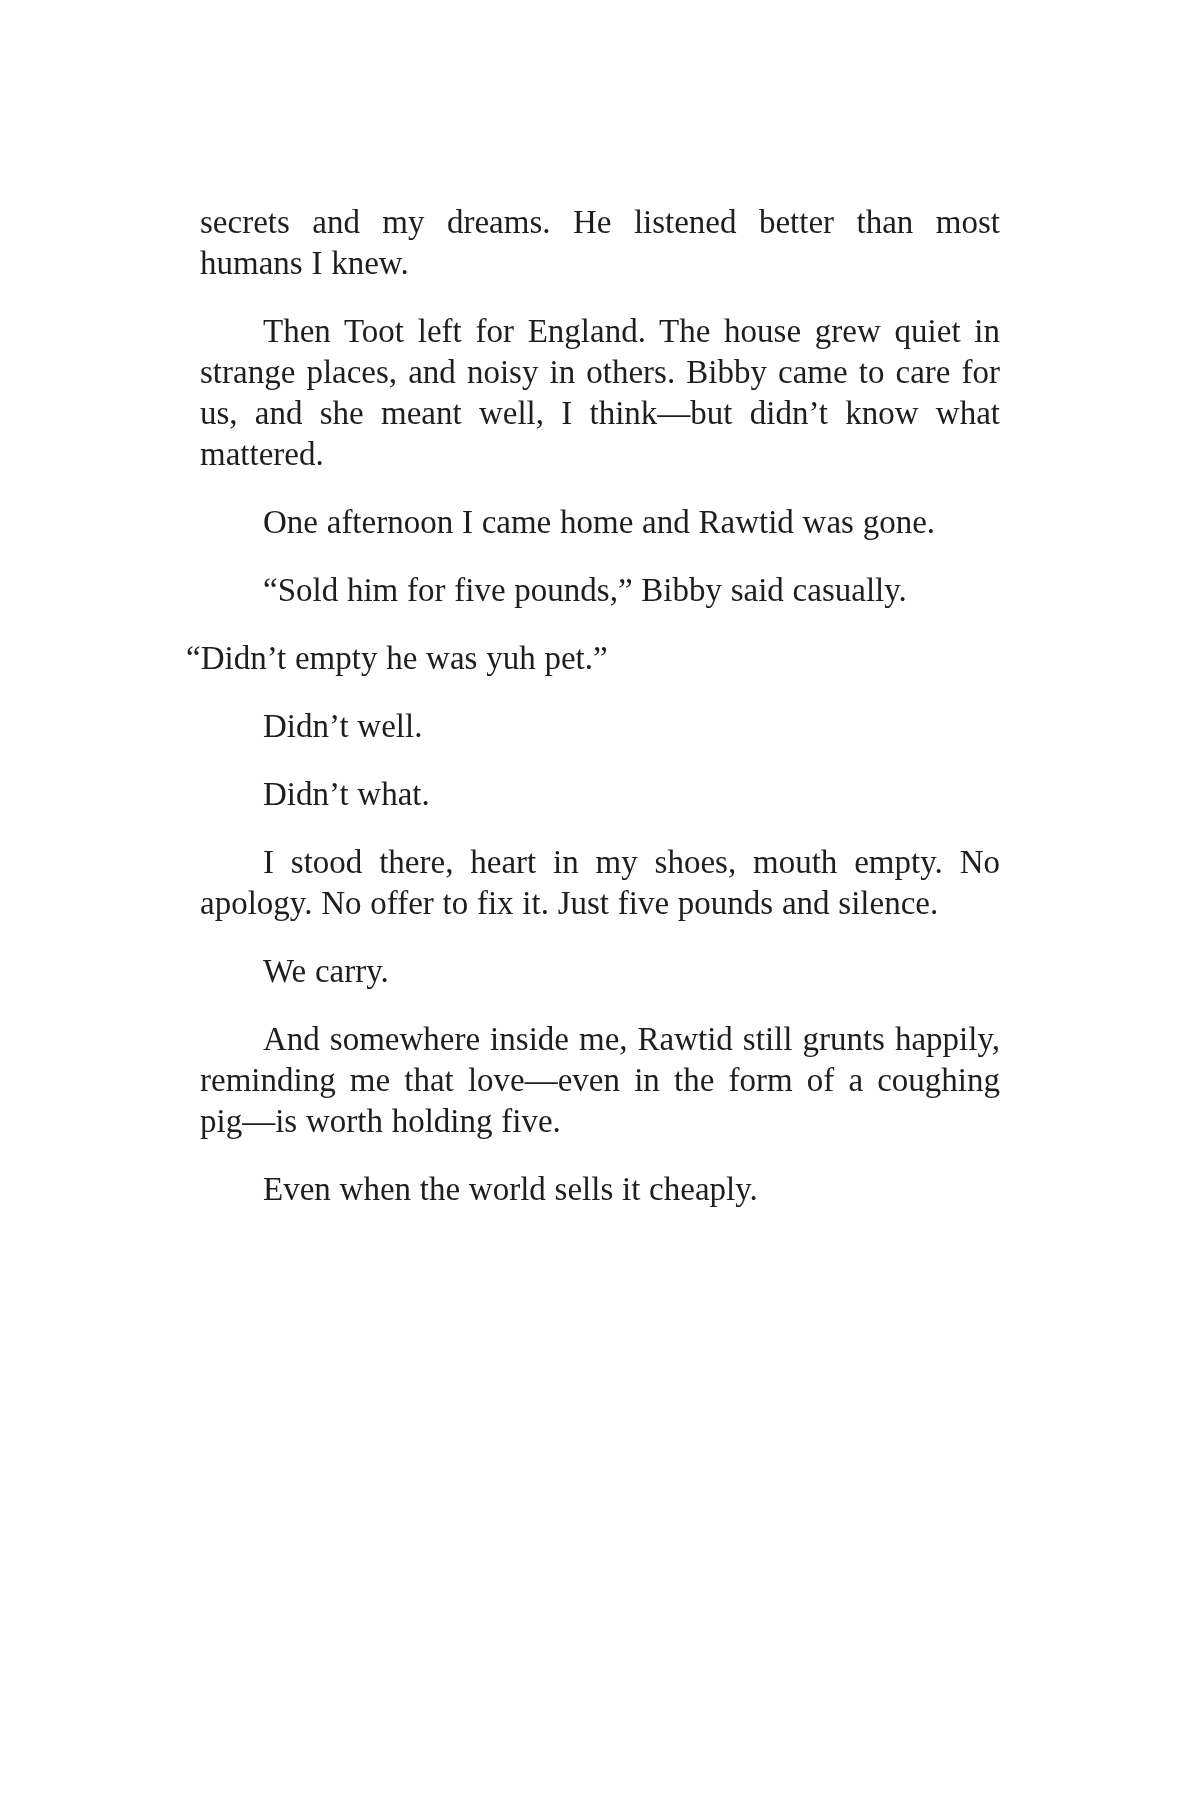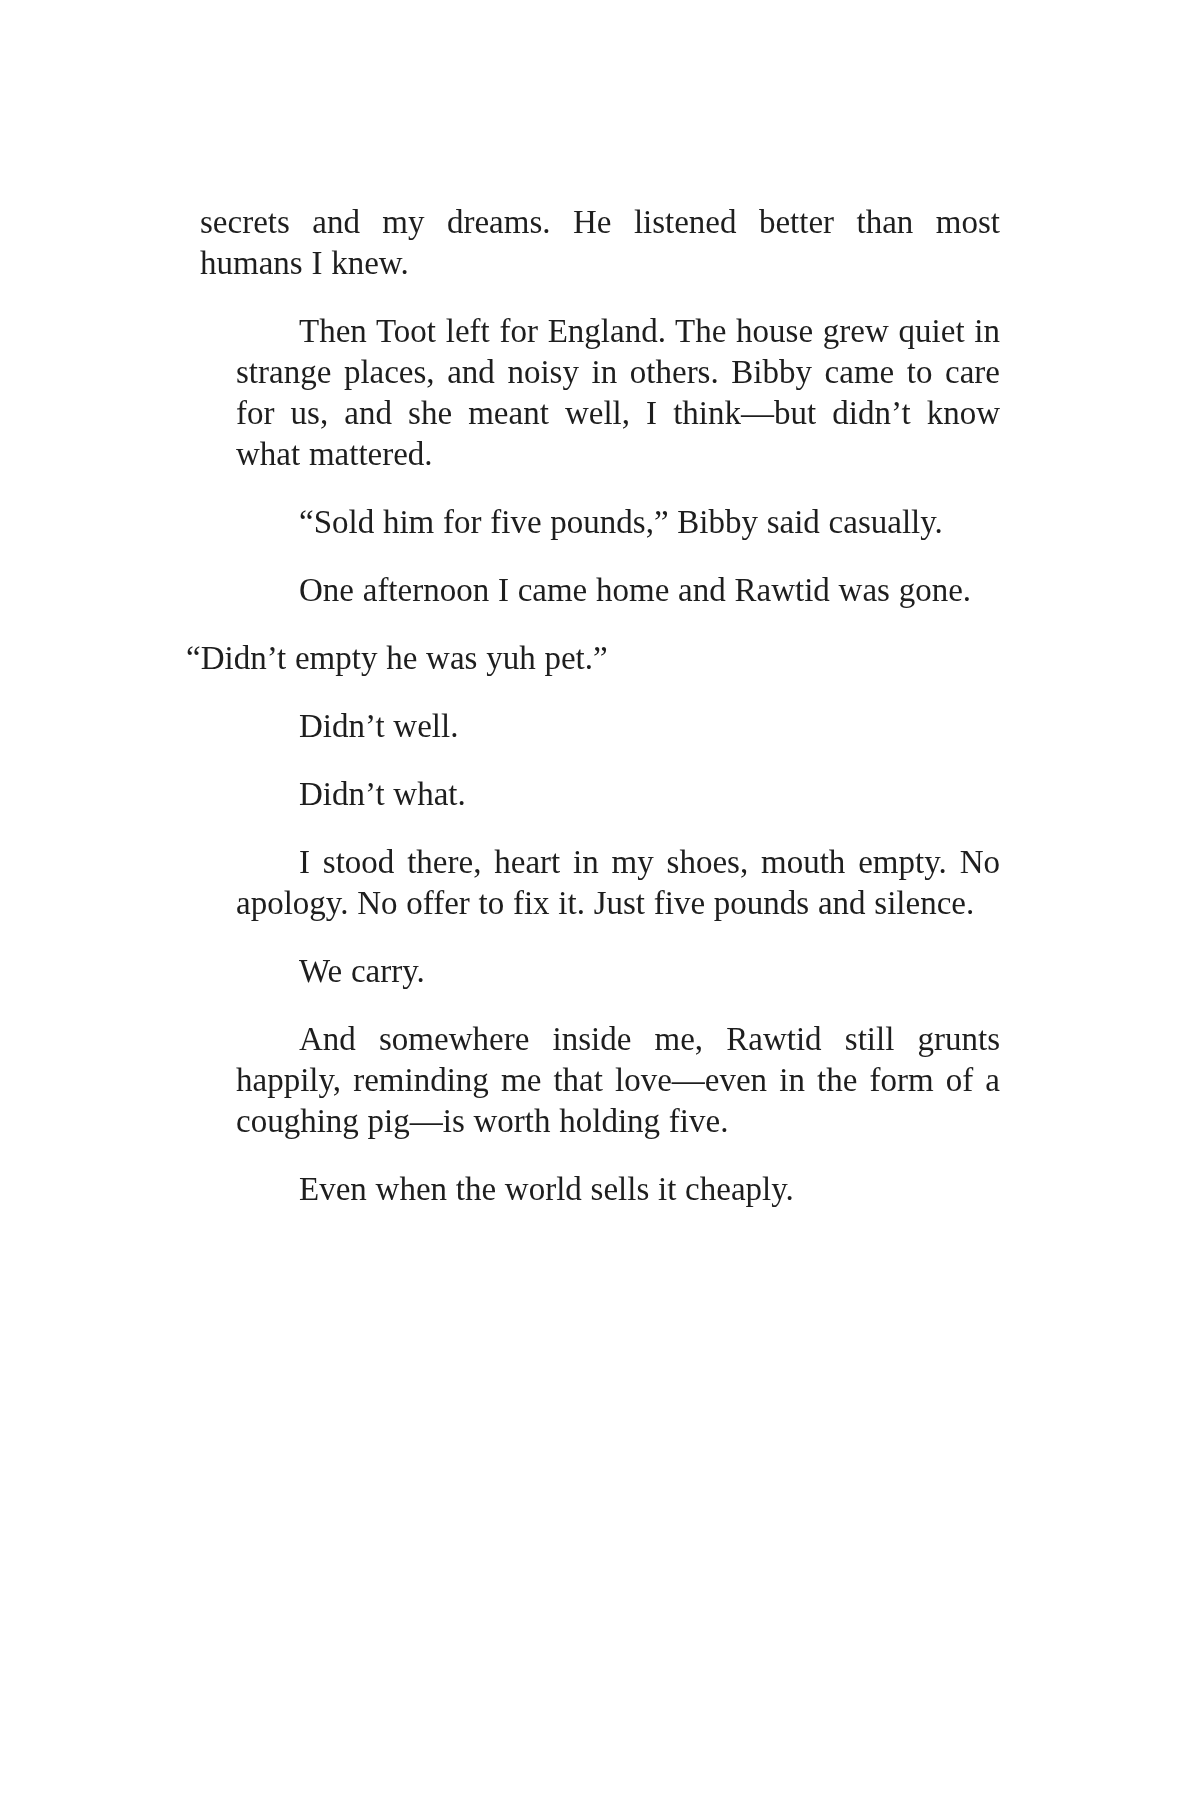--- a/index.html
+++ b/index.html
@@ -22,21 +22,21 @@
     left: 200px;
     width: 800px;
     text-align: justify;
   }
   .text-block p {
     margin: 0 0 27px 0;
     font-size: 33px;
     line-height: 41px;
     word-spacing: 0.5px;
   }
-  .text-block p.indent  { text-indent: 63px; margin-left: 36px; }
+  .text-block p.indent  { text-indent: 63px; }
   .text-block p.flush   { text-indent: 0; }
   .text-block p.outdent { text-indent: -14px; }
   
   .text-block p:nth-of-type(12) { word-spacing: -3.5px; }
   .page-footer {
     position: absolute;
     top: 1621px;
     left: 0;
     width: 100%;
     text-align: center;
@@ -46,22 +46,22 @@
     color: #a16207;
   }
 </style>
 </head>
 <body>
 
 <div class="page">
   <div class="text-block">
       <p class="flush">secrets and my dreams. He listened better than most humans I knew.</p>
       <p class="indent">Then Toot left for England. The house grew quiet in strange places, and noisy in others. Bibby came to care for us, and she meant well, I think—but didn’t know what mattered.</p>
+      <p class="indent">One afternoon I came home and Rawtid was gone.</p>
       <p class="indent">“Sold him for five pounds,” Bibby said casually.</p>
-      <p class="indent">One afternoon I came home and Rawtid was gone.</p>
       <p class="outdent">“Didn’t empty he was yuh pet.”</p>
       <p class="indent">Didn’t well.</p>
       <p class="indent">Didn’t what.</p>
       <p class="indent">I stood there, heart in my shoes, mouth empty. No apology. No offer to fix it. Just five pounds and silence.</p>
       <p class="indent">We carry.</p>
       <p class="indent">And somewhere inside me, Rawtid still grunts happily, reminding me that love—even in the form of a coughing pig—is worth holding five.</p>
       <p class="indent">Even when the world sells it cheaply.</p>
     </div>
   <div class="page-footer">14</div>
 </div>

